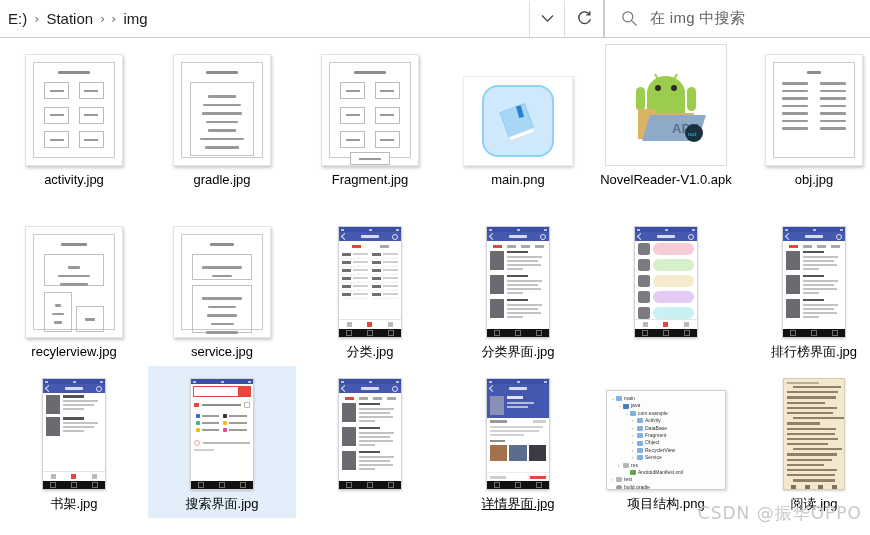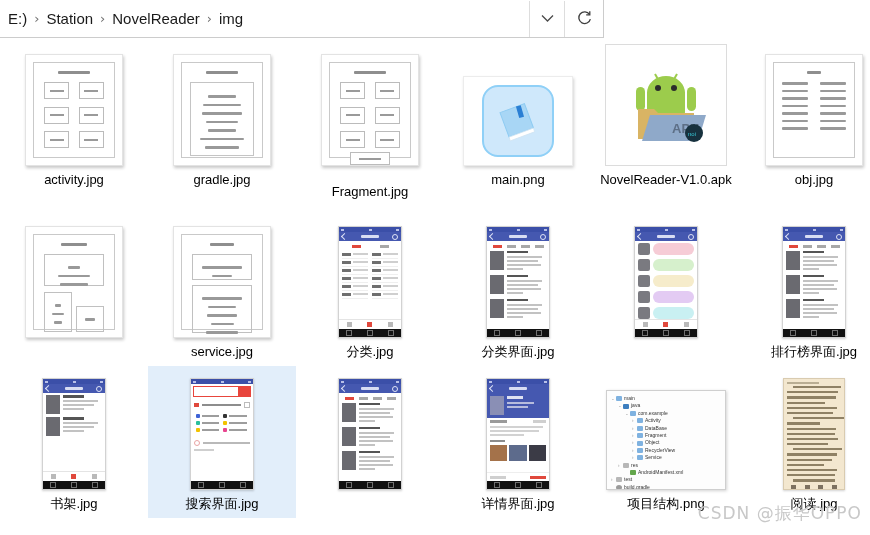--- a/index.html
+++ b/index.html
@@ -348,39 +348,45 @@
 <body>
 
 <div id="topbar">
 
   <div id="address-bar">
     <div id="breadcrumb">
       <span class="crumb">E:)</span>
       <span class="crumb-sep">›</span>
       <span class="crumb">Station</span>
       <span class="crumb-sep">›</span>
-      <span class="crumb">NovelReader</span>
       <span class="crumb-sep">›</span>
       <span class="crumb">img</span>
     </div>
 
     <div id="history-dropdown">
       <svg width="13" height="9" viewBox="0 0 13 9">
         <path d="M1 1.5 L6.5 7 L12 1.5" fill="none" stroke="#4a4a4a" stroke-width="1.3"></path>
       </svg>
     </div>
 
     <div id="refresh-btn">
       <svg width="17" height="17" viewBox="0 0 18 18">
         <path d="M14.3 4.6 A6.2 6.2 0 1 0 15.2 9.6" fill="none" stroke="#3f3f3f" stroke-width="1.4"></path>
         <path d="M14.6 1.4 L14.6 5.2 L10.8 5.2" fill="none" stroke="#3f3f3f" stroke-width="1.4"></path>
       </svg>
     </div>
   </div>
 
+  <div id="search-box">
+    <svg width="17" height="17" viewBox="0 0 18 18">
+      <circle cx="7.2" cy="7.2" r="5.3" fill="none" stroke="#7a7a7a" stroke-width="1.3"></circle>
+      <line x1="11.2" y1="11.2" x2="16.4" y2="16.4" stroke="#7a7a7a" stroke-width="1.3"></line>
+    </svg>
+    <span id="search-placeholder">在 img 中搜索</span>
+  </div>
 </div>
 
 <div id="file-grid">
     <div class="file-item" style="left: 0px; top: 8px;">
       <div class="thumb-area">
         <div class="doc-thumb" style="width:98px;height:112px;">
           <div class="doc-inner">
             <div class="doc-title"></div>
             <div class="box-grid">
               <div class="mini-box"></div>
@@ -407,21 +413,21 @@
               <div class="txt-line" style="width:60%"></div>
               <div class="txt-line" style="width:52%"></div>
               <div class="txt-line" style="width:86%"></div>
               <div class="txt-line" style="width:64%"></div>
             </div>
           </div>
         </div>
       </div>
       <div class="file-label">gradle.jpg</div>
     </div>
-    <div class="file-item" style="left: 296px; top: 8px; gap: 12px;">
+    <div class="file-item" style="left: 296px; top: 8px;">
       <div class="thumb-area">
         <div class="doc-thumb" style="width:98px;height:112px;">
           <div class="doc-inner">
             <div class="doc-title"></div>
             <div class="box-grid">
               <div class="mini-box"></div>
               <div class="mini-box"></div>
               <div class="mini-box"></div>
               <div class="mini-box"></div>
               <div class="mini-box"></div>
@@ -525,20 +531,21 @@
                 <div class="txt-line" style="width:80%"></div>
                 <div class="txt-line" style="width:60%"></div>
               </div>
               <div class="frame-box" style="flex:1;height:26px;margin:0">
                 <div class="txt-line" style="width:75%"></div>
               </div>
             </div>
           </div>
         </div>
       </div>
+      <div class="file-label">recylerview.jpg</div>
     </div>
     <div class="file-item" style="left: 296px; top: 180px;">
       <div class="thumb-area">
         <div class="phone-thumb">
           <div class="ph-status">
             <span></span>
             <span></span>
             <span></span>
           </div>
           <div class="ph-appbar">
@@ -963,21 +970,21 @@
             </div>
           </div>
           <div class="ph-sysbar">
             <i></i>
             <i></i>
             <i></i>
           </div>
         </div>
       </div>
     </div>
-    <div class="file-item" style="left: 444px; top: 332px;">
+    <div class="file-item" style="left: 444px; top: 332px; text-decoration: underline;">
       <div class="thumb-area">
         <div class="phone-thumb">
           <div class="ph-status">
             <span></span>
             <span></span>
             <span></span>
           </div>
           <div class="ph-appbar">
             <span class="lft"></span>
             <span class="ttl"></span>

